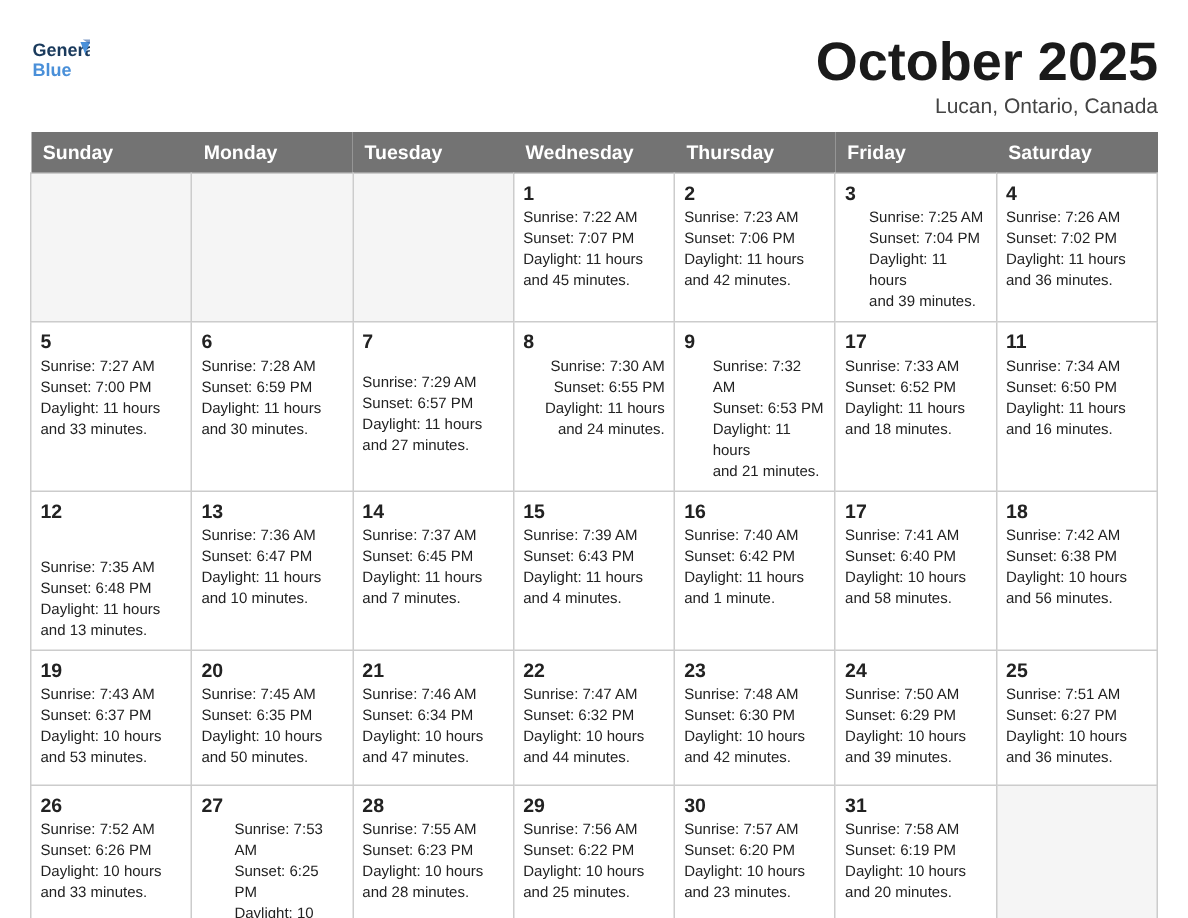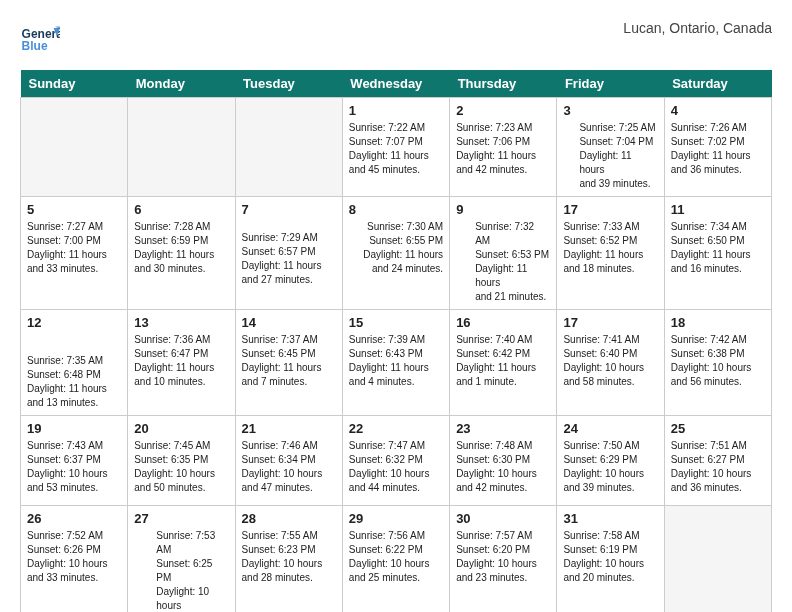--- a/index.html
+++ b/index.html
@@ -36,21 +36,21 @@
     .location {
       font-size: 14px;
       color: #444;
     }
     table {
       width: 100%;
       border-collapse: collapse;
       table-layout: fixed;
     }
     th {
-      background: #0f766e;
+      background: #737373;
       color: #fff;
       text-align: left;
       padding: 6px 8px;
       font-size: 13px;
       font-weight: bold;
     }
     td {
       border: 1px solid #ccc;
       vertical-align: top;
       padding: 5px 6px;
@@ -82,20 +82,21 @@
 <div class="header">
   <div class="logo">
     <svg class="logo-icon" viewBox="0 0 50 50" xmlns="http://www.w3.org/2000/svg">
       <text x="2" y="22" font-size="15" font-weight="bold" fill="#1a3a5c">General</text>
       <text x="2" y="38" font-size="15" font-weight="bold" fill="#4a90d9">Blue</text>
       <polygon points="42,10 50,10 46,20" fill="#4a90d9"></polygon>
       <polygon points="44,8 52,8 55,15" fill="#2e5fa3" opacity="0.6"></polygon>
     </svg>
   </div>
   <div class="title-area">
+    <div class="month-title">October 2025</div>
     <div class="location">Lucan, Ontario, Canada</div>
   </div>
 </div>
 
 <table>
   <thead>
     <tr>
     <th>Sunday</th>
         <th>Monday</th>
         <th>Tuesday</th>

